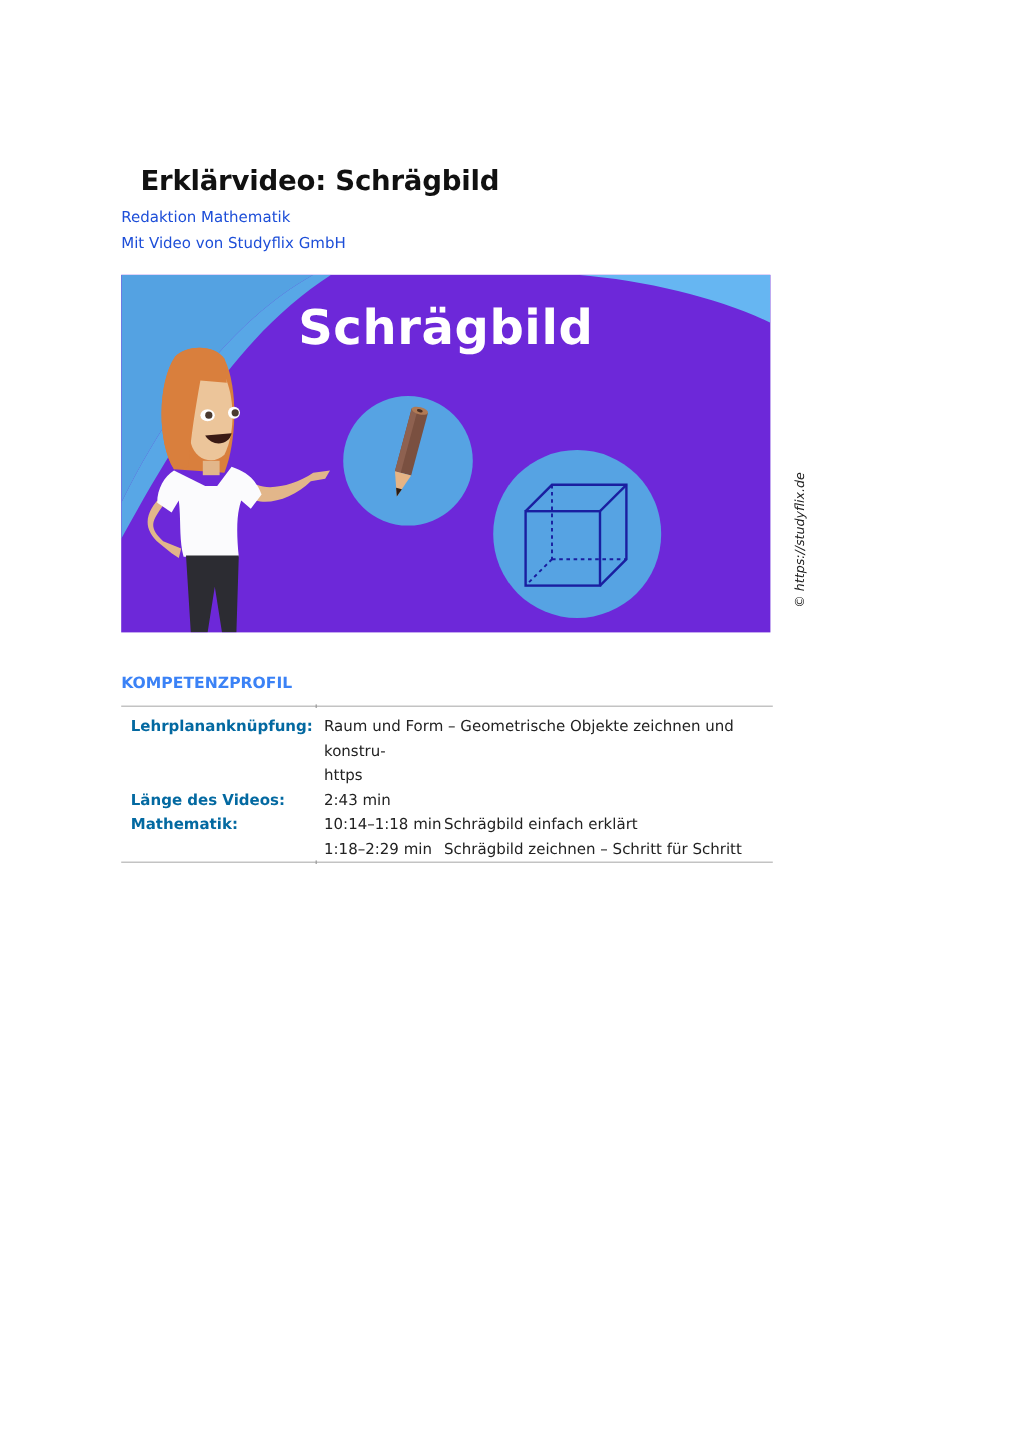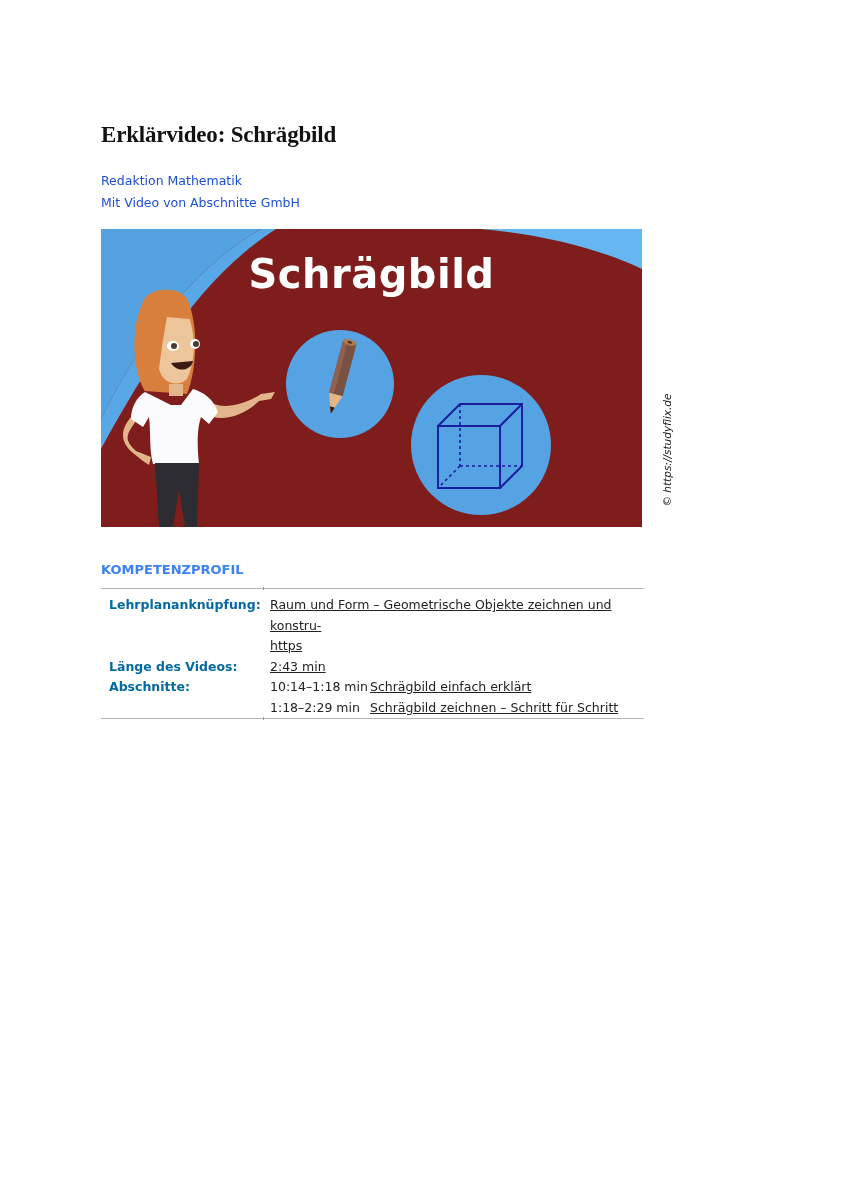--- a/index.html
+++ b/index.html
@@ -1,48 +1,48 @@
 <!DOCTYPE html>
 <html><head>
 <meta charset="utf-8">
 <style>
   html, body { margin: 0; padding: 0; background: #ffffff; }
   body { width: 849px; height: 1200px; position: relative; overflow: hidden;
          font-family: "DejaVu Sans", "Liberation Sans", sans-serif; color: #111; }
   .title { position: absolute; left: 101px; top: 122px; font-size: 23px; font-weight: bold;
-           letter-spacing: -0.2px; margin: 0; color: #111; font-family: Liberation Serif, serif; }
+           letter-spacing: -0.2px; margin: 16px; color: #111; }
   .meta { position: absolute; left: 101px; top: 170px; font-size: 12.5px; line-height: 22px; color: #1d4ed8; }
   .hero { position: absolute; left: 101px; top: 229px; width: 541px; height: 298px; overflow: hidden;
-          background: #7f1d1d; }
+          background: #6d28d9; }
   .hero svg { position: absolute; left: 0; top: 0; }
   .hero-title { position: absolute; left: 0; width: 541px; top: 22px; text-align: center;
                 font-size: 40px; font-weight: bold; color: #ffffff; letter-spacing: 0.5px;
                 font-family: "DejaVu Sans", sans-serif; }
   .credit { position: absolute; left: 659px; top: 395px; width: 16px; height: 110px; }
   .credit span { position: absolute; left: 50%; top: 50%; transform: translate(-50%,-50%) rotate(-90deg);
                  white-space: nowrap; font-size: 10.5px; font-style: italic; color: #222; }
   .section-h { position: absolute; left: 101px; top: 562px; font-size: 13px; font-weight: bold; color: #3b82f6; }
   .profile { position: absolute; left: 101px; top: 588px; width: 543px; border-top: 1.5px solid #b5b5b5;
              border-bottom: 1.5px solid #b5b5b5; font-size: 12.5px; color: #222; }
   .profile .vline { position: absolute; left: 162px; top: -2px; width: 1px; height: 3px; background: #999; }
   .profile .vline.b { top: auto; bottom: -2px; }
   .row { display: flex; line-height: 20.5px; }
   .row .lbl { width: 162px; padding-left: 8px; box-sizing: border-box; font-weight: bold; color: #0369a1; }
-  .row .val { flex: 1; padding-left: 7px; text-decoration: underline; }
+  .row .val { flex: 1; padding-left: 7px; }
   .row .time { width: 100px; display: inline-block; }
   .profile .pad-top { height: 6px; }
 </style>
 </head>
 <body>
 
 <h1 class="title">Erklärvideo: Schrägbild</h1>
 
 <div class="meta">
   <div>Redaktion Mathematik</div>
-  <div>Mit Video von Abschnitte GmbH</div>
+  <div>Mit Video von Studyflix GmbH</div>
 </div>
 
 <div class="hero">
   <svg width="541" height="298" viewBox="0 0 541 298">
 
     <path d="M0,0 L160,0 C90,40 40,110 0,190 Z" fill="#54a2e2"></path>
     <path d="M0,190 C40,110 90,40 160,0 L175,0 C105,45 55,120 0,220 Z" fill="#58a7e6"></path>
     <path d="M380,0 L541,0 L541,40 C500,20 440,5 380,0 Z" fill="#66b6f2"></path>
 
     <circle cx="239" cy="155" r="54" fill="#56a3e3"></circle>
@@ -112,21 +112,21 @@
     <div class="val">
       <div>Raum und Form – Geometrische Objekte zeichnen und konstru-</div>
       <div>https</div>
     </div>
   </div>
   <div class="row">
     <div class="lbl">Länge des Videos:</div>
     <div class="val">2:43 min</div>
   </div>
   <div class="row">
-    <div class="lbl">Abschnitte:</div>
+    <div class="lbl">Mathematik:</div>
     <div class="val">
       <div>
         <span class="time">10:14–1:18 min</span><span>Schrägbild einfach erklärt</span>
       </div>
       <div>
         <span class="time">1:18–2:29 min</span><span>Schrägbild zeichnen – Schritt für Schritt</span>
       </div>
     </div>
   </div>
 </div>

